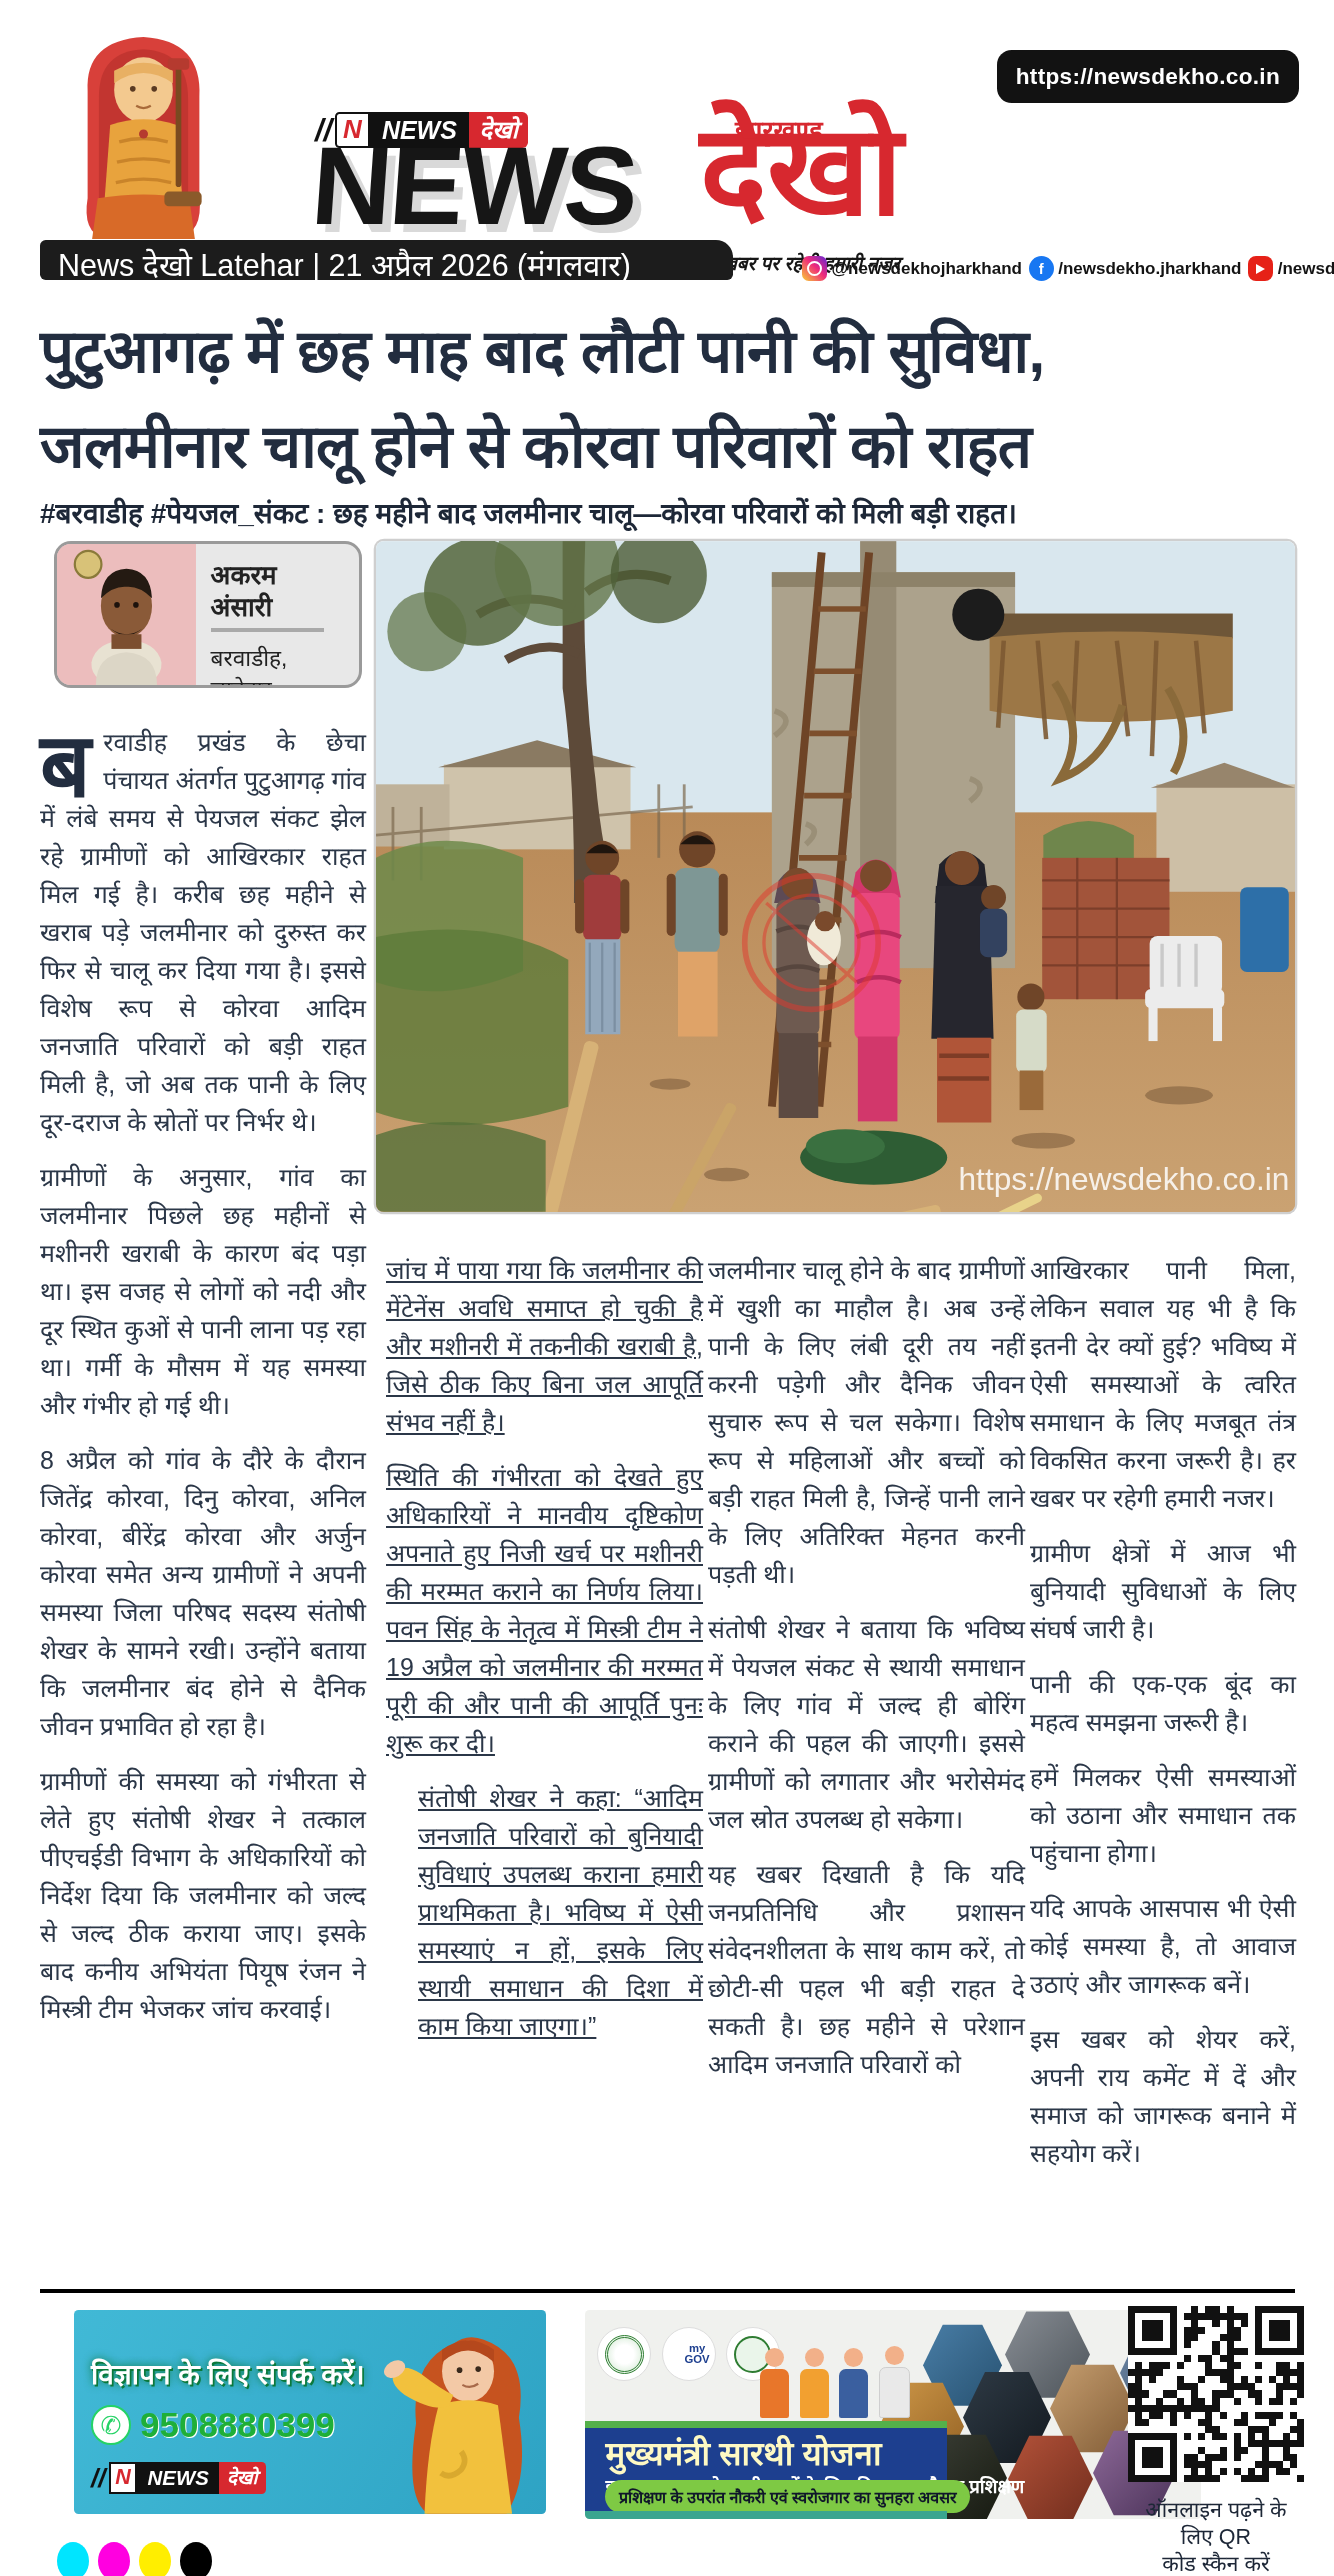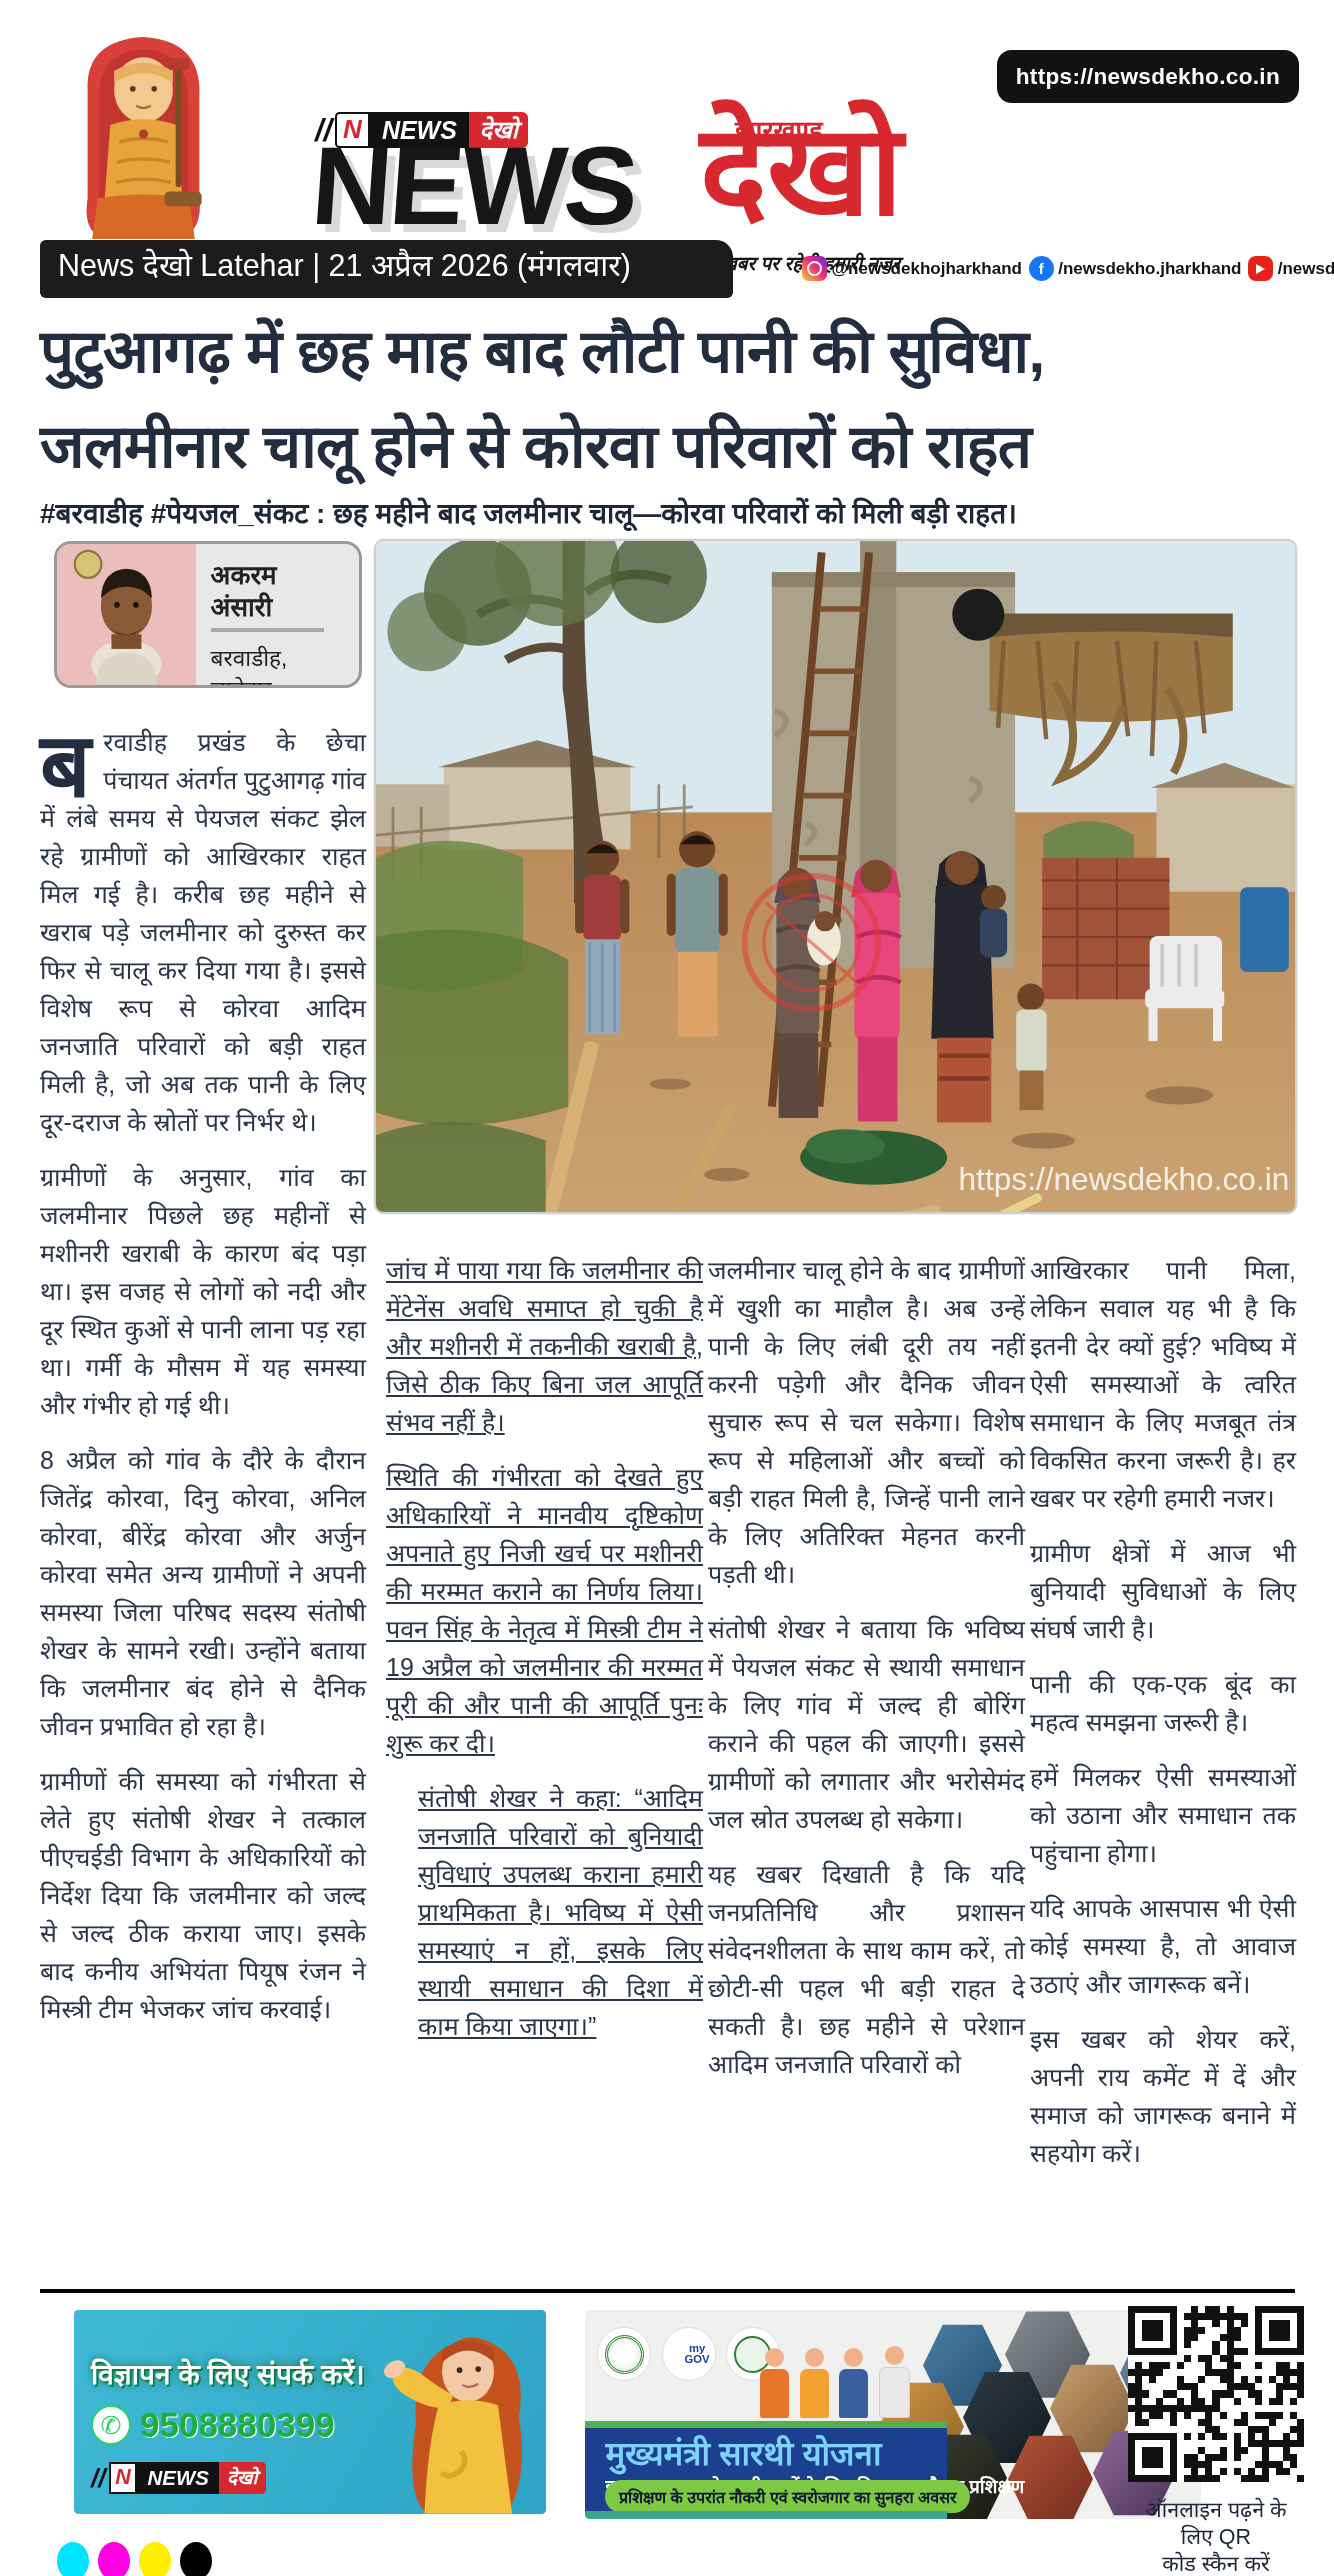--- a/index.html
+++ b/index.html
@@ -15,21 +15,21 @@
   .badge .nbox{background:#fff;border:2.8px solid #111;color:#d7282f;font-weight:900;font-size:26px;
     line-height:30.5px;padding:0 5.7px;border-radius:4.5px 0 0 4.5px;}
   .badge .newsbox{background:#111;color:#fff;font-weight:900;font-size:25px;line-height:36px;padding:0 12.4px;}
   .badge .dekbox{background:#d7282f;color:#fff;font-weight:800;font-size:24px;line-height:36px;
     padding:0 10.2px;border-radius:0 5.7px 5.7px 0;}
   .big-news{position:absolute;left:312px;top:131px;font-size:111px;line-height:1;font-weight:900;
     color:#161616;transform:skewX(-4deg);letter-spacing:-2.3px;text-shadow:9px 8px 0 #d9d9d9;}
   .state-label{position:absolute;left:735px;top:111px;color:#d7282f;font-weight:700;font-size:27px;}
   .big-dekho{position:absolute;left:700px;top:95px;color:#d7282f;font-weight:900;font-size:126px;line-height:1.2;}
   .tagline{position:absolute;left:698px;top:250px;width:226px;color:#161616;font-weight:800;font-size:19px;font-style:italic;}
-  .date-bar{position:absolute;left:40px;top:240px;width:693px;height:58px;background:#1c1c1c;
+  .date-bar{position:absolute;left:40px;top:240px;width:693px;height:40px;background:#1c1c1c;
     border-radius:5.7px 17px 5.7px 5.7px;color:#fff;font-size:30.5px;line-height:50px;padding-left:18px;box-sizing:border-box;white-space:nowrap;}
   .social-row{position:absolute;left:802px;top:256px;width:509px;display:flex;align-items:flex-end;gap:6.8px;}
   .social-item{display:flex;align-items:center;gap:4.5px;font-size:17px;font-weight:bold;color:#141414;white-space:nowrap;}
   .sicon{width:25px;height:25px;border-radius:50%;display:flex;align-items:center;justify-content:center;
     color:#fff;font-size:14.7px;font-weight:900;flex:0 0 auto;}
   .sicon.ig{border-radius:6.8px;background:linear-gradient(45deg,#f9ce34,#ee2a7b 55%,#6228d7);position:relative;}
   .sicon.ig::after{content:"";width:11.3px;height:11.3px;border:2.3px solid #fff;border-radius:50%;}
   .sicon.fb{background:#1877f2;}
   .sicon.yt{background:#e62117;border-radius:8px;}
   .sicon.yt::after{content:"";border-left:9px solid #fff;border-top:5.7px solid transparent;border-bottom:5.7px solid transparent;}
@@ -77,21 +77,21 @@
   .ad-logo .slashes{color:#111;font-weight:900;font-size:26px;line-height:32px;margin-right:3.4px;}
   .ad-logo .nbox{background:#fff;border:2.3px solid #111;color:#d7282f;font-weight:900;font-size:21.5px;line-height:27px;padding:0 4.5px;}
   .ad-logo .newsbox{background:#111;color:#fff;font-weight:900;font-size:20.4px;line-height:32px;padding:0 10.2px;}
   .ad-logo .dekbox{background:#d7282f;color:#fff;font-weight:800;font-size:19px;line-height:32px;padding:0 8px;border-radius:0 4.5px 4.5px 0;}
   .ad-woman{position:absolute;right:0;top:0;height:100%;}
 
   .gov-banner{position:absolute;left:585px;top:2310px;width:616px;height:209px;border-radius:4.5px;
     overflow:hidden;background:#f0f1ee;}
   .gov-top-strip{position:absolute;left:0;top:111px;width:362px;height:6.8px;background:#54b04a;}
   .gov-blue{position:absolute;left:0;top:118px;width:362px;height:84px;background:#1d3f8f;padding:8px 0 0 20.4px;box-sizing:border-box;}
-  .gov-title{font-size:33px;font-weight:900;color:#7dd3fc;line-height:35px;}
+  .gov-title{font-size:33px;font-weight:900;color:#fef9c3;line-height:35px;}
   .gov-sub{font-size:18.7px;font-weight:700;color:#fff;margin-top:2.3px;white-space:nowrap;}
   .gov-pill{position:absolute;left:20.4px;top:170px;background:#7ec944;color:#0f172a;font-size:16px;
     font-weight:800;padding:5.7px 13.6px;border-radius:17px;white-space:nowrap;}
   .gov-bottom{position:absolute;left:0;bottom:0;width:362px;height:8px;background:#3aa58f;}
   .gov-logos{position:absolute;left:12.4px;top:17px;display:flex;gap:10.2px;align-items:center;}
   .gov-logo{width:52px;height:52px;border-radius:50%;background:#fff;border:1.7px solid #ddd;
     display:flex;align-items:center;justify-content:center;}
   .gov-logo .wreath{width:33px;height:33px;border-radius:50%;border:3.4px double #2f7d33;background:radial-gradient(circle,#fff 40%,#cfe8cf);}
   .gov-logo .mygov{font-size:11.3px;font-weight:900;color:#1d3f8f;text-align:center;line-height:11.3px;margin-left:17px;}
   .gov-logo .seal{width:33px;height:33px;border-radius:50%;border:2.8px solid #2f7d33;background:#eaf5ea;}

